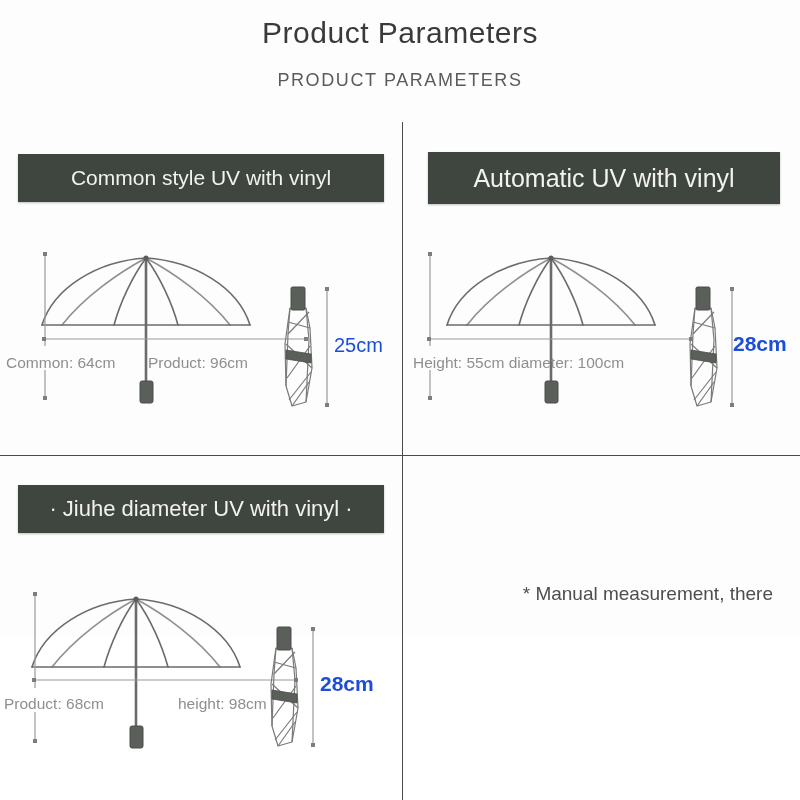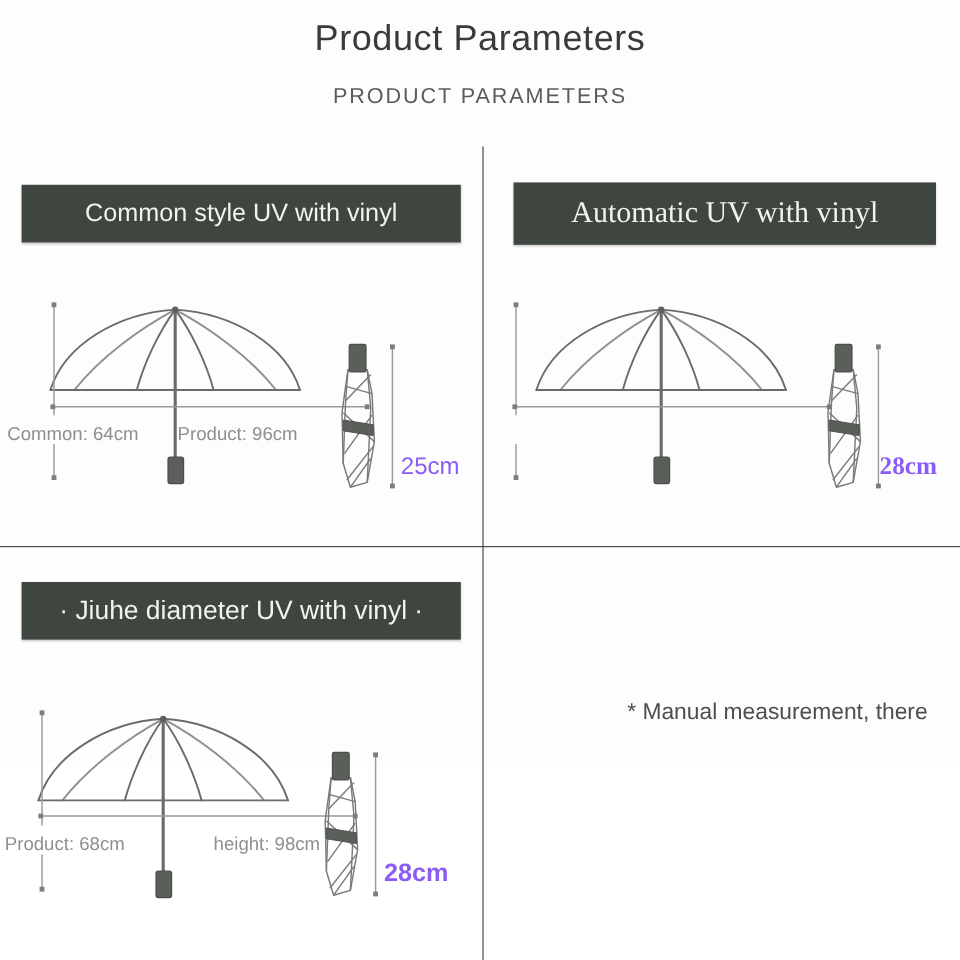--- a/index.html
+++ b/index.html
@@ -60,21 +60,21 @@
     left: 0;
     top: 455px;
     width: 800px;
     height: 1.4px;
     background: #4a4a4a;
   }
 
   
   .panel { position: absolute; }
   #panel-tl { left: 0;   top: 122px; width: 402px; height: 333px; }
-  #panel-tr { left: 403px; top: 122px; width: 397px; height: 333px; font-family: Liberation Serif, serif; }
+  #panel-tr { left: 403px; top: 122px; width: 397px; height: 333px; }
   #panel-bl { left: 0;   top: 457px; width: 402px; height: 343px; }
   #panel-br { left: 403px; top: 457px; width: 397px; height: 343px; }
 
   
   .label-bar {
     position: absolute;
     background: #3f453f;
     color: #f2f2f0;
     display: flex;
     align-items: center;
@@ -104,24 +104,23 @@
 
   
   .dim-text {
     position: absolute;
     color: #8f8f8f;
     font-size: 15.5px;
     white-space: nowrap;
   }
   .side-dim {
     position: absolute;
-    color: #8b5cf6;
+    color: #1d4ed8;
     font-size: 20px;
     white-space: nowrap;
-    margin-top: 44px;
   }
   .side-dim.bold { font-weight: 700; font-size: 21px; }
 
   
   .disclaimer {
     position: absolute;
     left: 50px;
     top: 120px;
     width: 320px;
     font-size: 19px;
@@ -242,20 +241,21 @@
       <rect x="5" y="2" width="4" height="4" fill="#7d7d7d"></rect>
       <rect x="5" y="146" width="4" height="4" fill="#7d7d7d"></rect>
     </svg>
 
     <svg class="figure" style="left:22px; top:212px;" width="270" height="10" viewBox="0 0 270 10">
       <line x1="4" y1="5" x2="266" y2="5" stroke="#9a9a9a" stroke-width="1.2"></line>
       <rect x="2" y="3" width="4" height="4" fill="#7d7d7d"></rect>
       <rect x="264" y="3" width="4" height="4" fill="#7d7d7d"></rect>
     </svg>
 
+    <div class="dim-text" style="left:10px; top:232px;">Height: 55cm diameter: 100cm</div>
 
     <svg class="folded-umbrella" style="left:278px; top:160px;" width="48" height="130" viewBox="0 0 48 130">
       <g fill="none" stroke="#7a7a7a" stroke-width="1.2" stroke-linejoin="round">
         <path d="M14,26 L30,26 L34,46 L36,86 L30,120 L16,124 L10,104 L9,62 L12,40 Z"></path>
         <path d="M14,26 L12,52 L10,104"></path>
         <path d="M30,26 L33,58 L30,120"></path>
         <path d="M12,40 L34,46"></path>
         <path d="M10,62 L36,86"></path>
         <path d="M12,52 L33,30"></path>
         <path d="M11,96 L34,64"></path>

